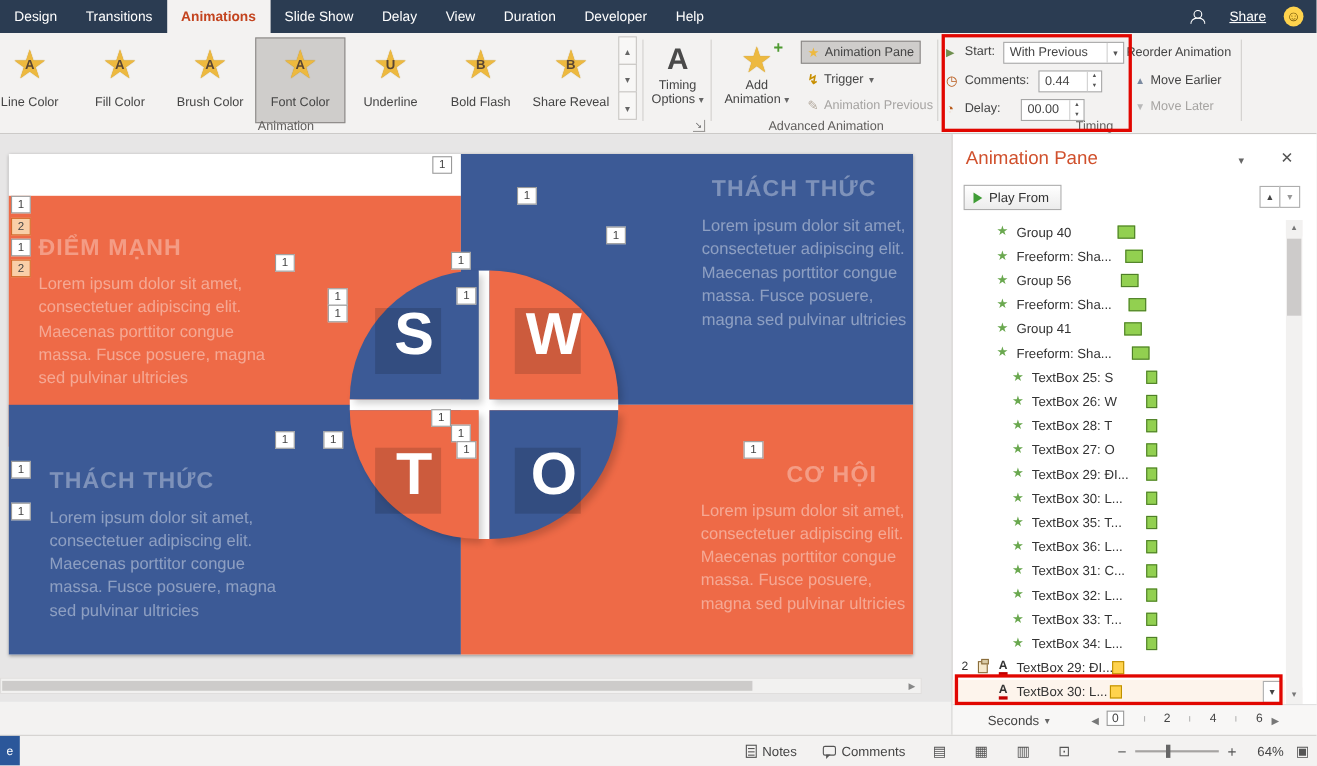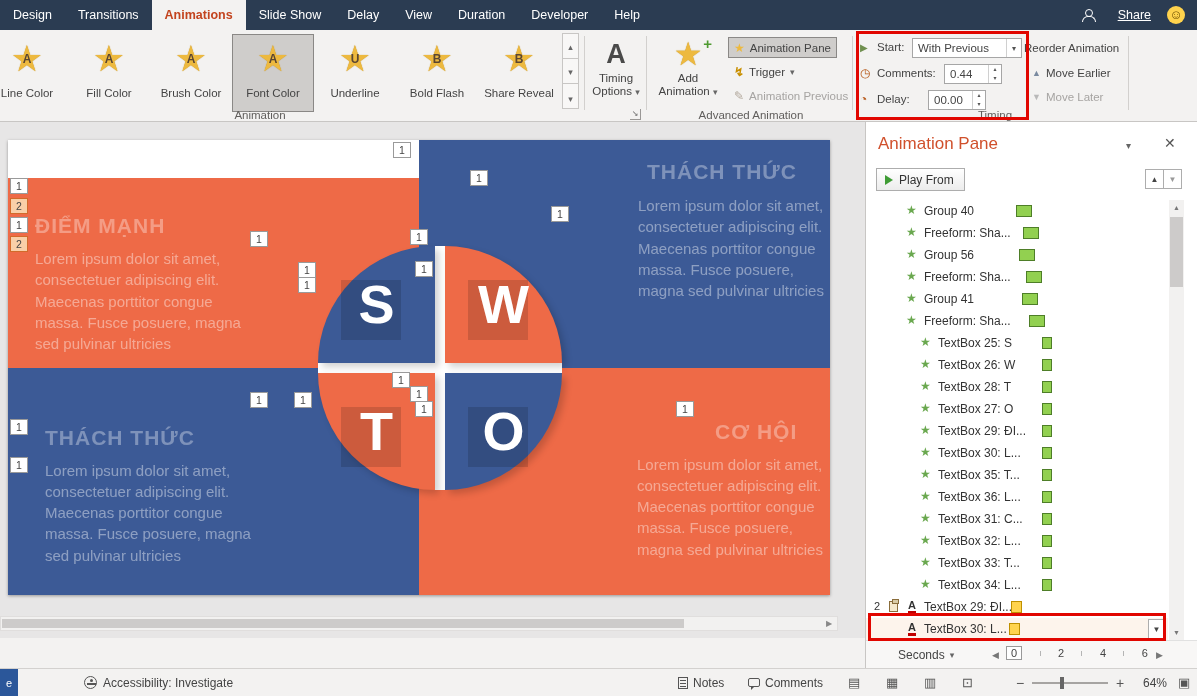--- a/index.html
+++ b/index.html
@@ -534,24 +534,20 @@
           <span class="tick">6</span>
         </div>
       <div class="tl-right">▶</div>
     </div>
 
     <div class="pane-redbox"></div>
   </div>
 
   <div class="statusbar">
     <div class="sb-chip">e</div>
-    <div class="sb-access">
-      <span class="acc-icon"></span>
-      <span>Accessibility: Investigate</span>
-    </div>
     <div class="sb-item" style="left:678px">
       <span class="doc-icon"></span>
       <span>Notes</span>
     </div>
     <div class="sb-item" style="left:748px">
       <span class="bub-icon"></span>
       <span>Comments</span>
     </div>
     <div class="view-icon" style="left:848px">▤</div>
     <div class="view-icon" style="left:886px">▦</div>

